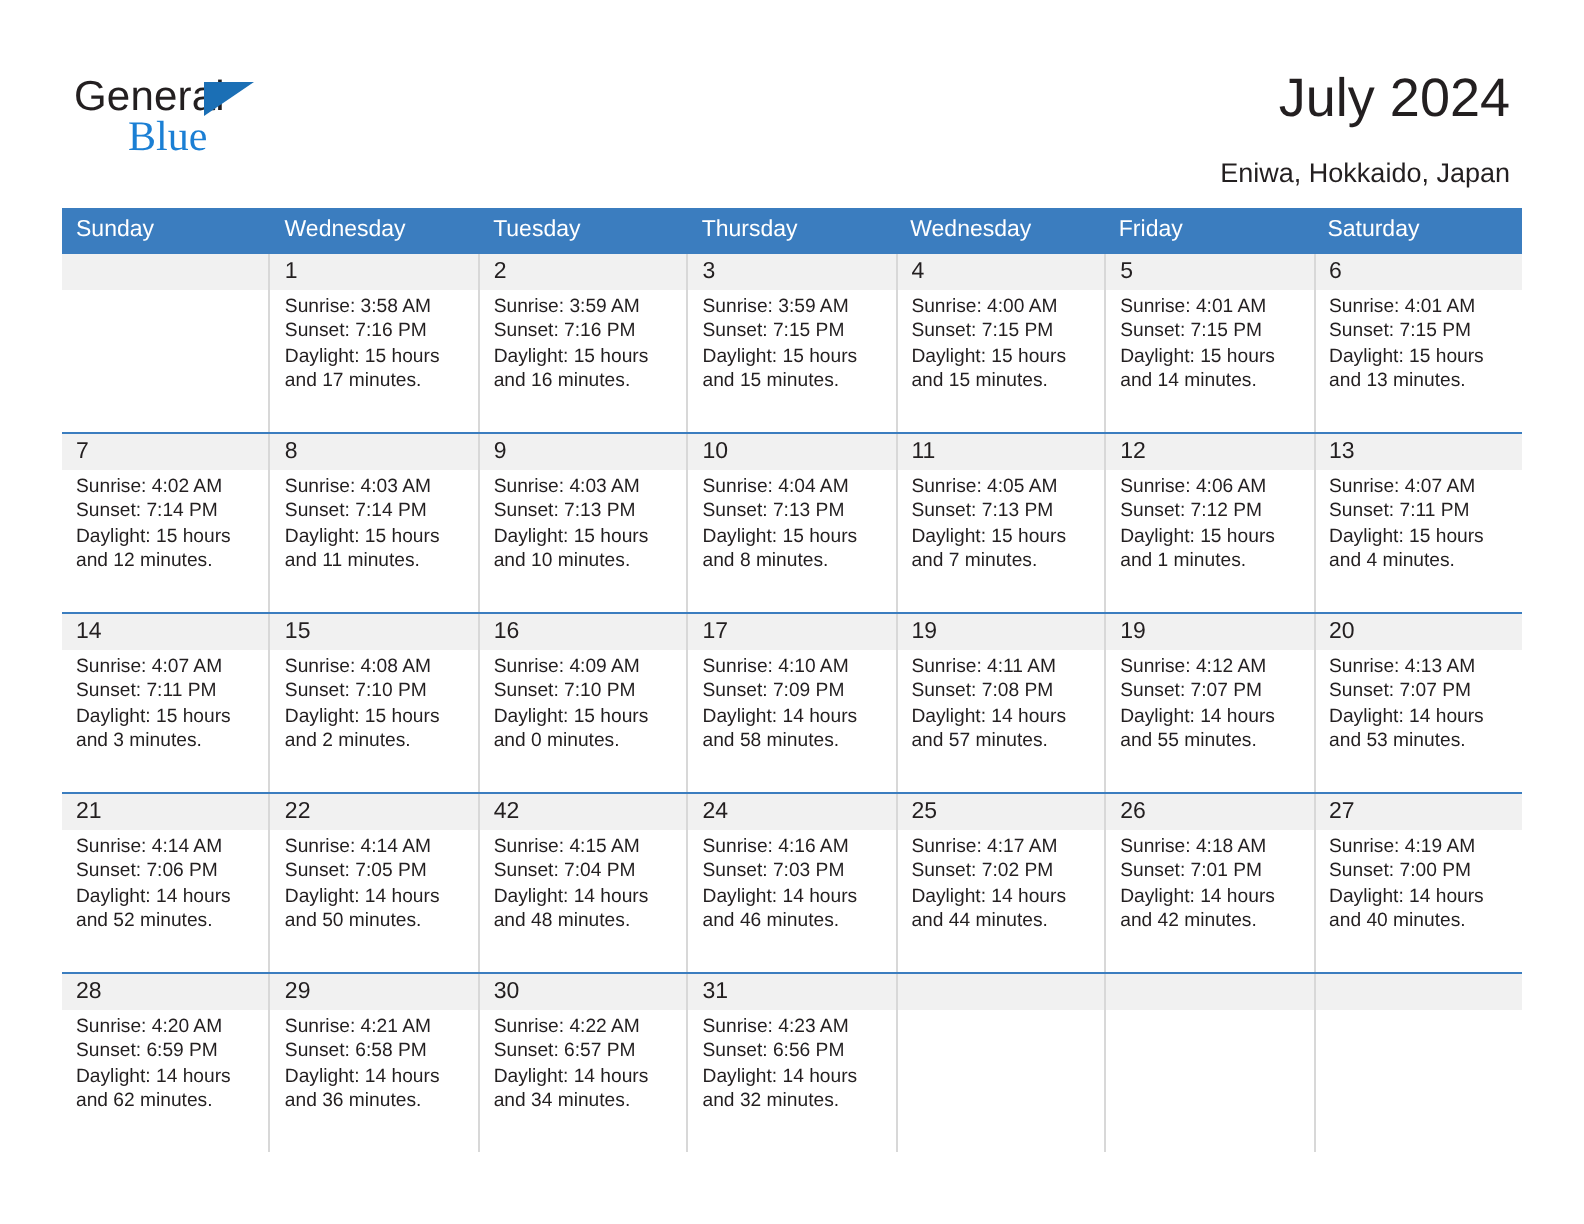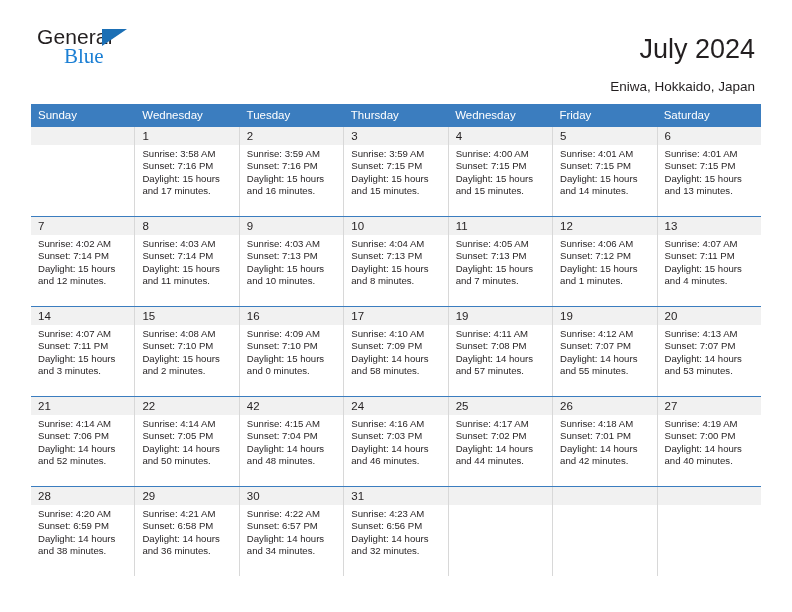--- a/index.html
+++ b/index.html
@@ -25,21 +25,21 @@
   .top {
     position: absolute;
     left: 0;
     top: 0;
     width: 792px;
     height: 103px;
   }
   .logo {
     position: absolute;
     left: 37px;
-    top: 26px;
+    top: 38px;
     width: 130px;
     height: 46px;
   }
   .logo-general {
     position: absolute;
     left: 0;
     top: 0;
     font-size: 21px;
     letter-spacing: 0.1px;
     color: #231f20;
@@ -434,21 +434,21 @@
             </div>
           </div>
         </div>
         <div class="week">
           <div class="cell">
             <div class="daynum-band">28</div>
             <div class="info">
               <div>Sunrise: 4:20 AM</div>
               <div>Sunset: 6:59 PM</div>
               <div>Daylight: 14 hours</div>
-              <div>and 38 minutes.</div>
+              <div>and 62 minutes.</div>
             </div>
           </div>
           <div class="cell">
             <div class="daynum-band">29</div>
             <div class="info">
               <div>Sunrise: 4:21 AM</div>
               <div>Sunset: 6:58 PM</div>
               <div>Daylight: 14 hours</div>
               <div>and 36 minutes.</div>
             </div>

